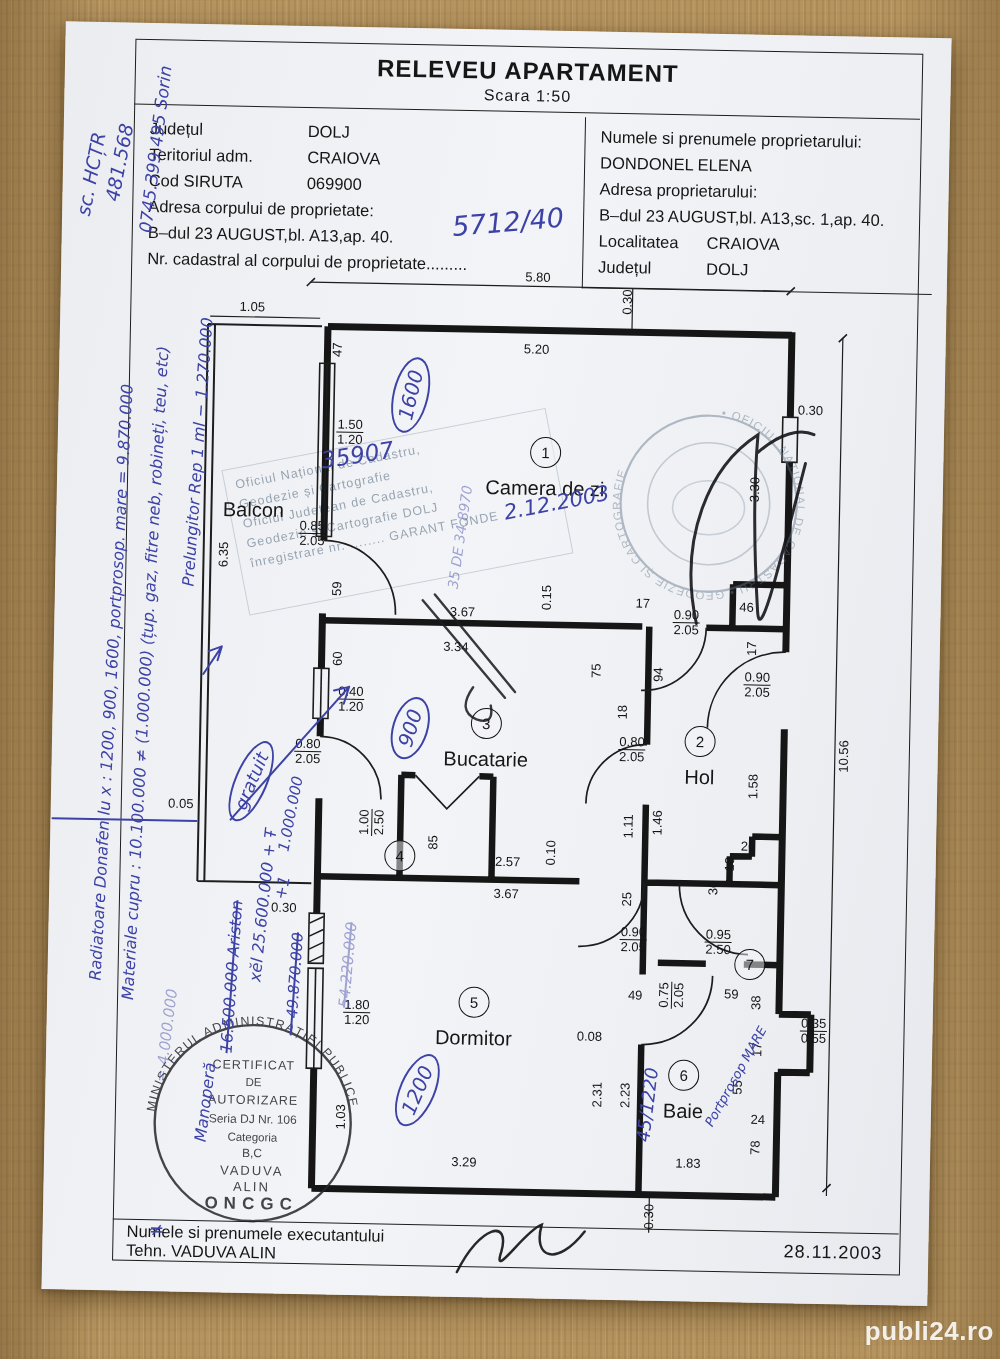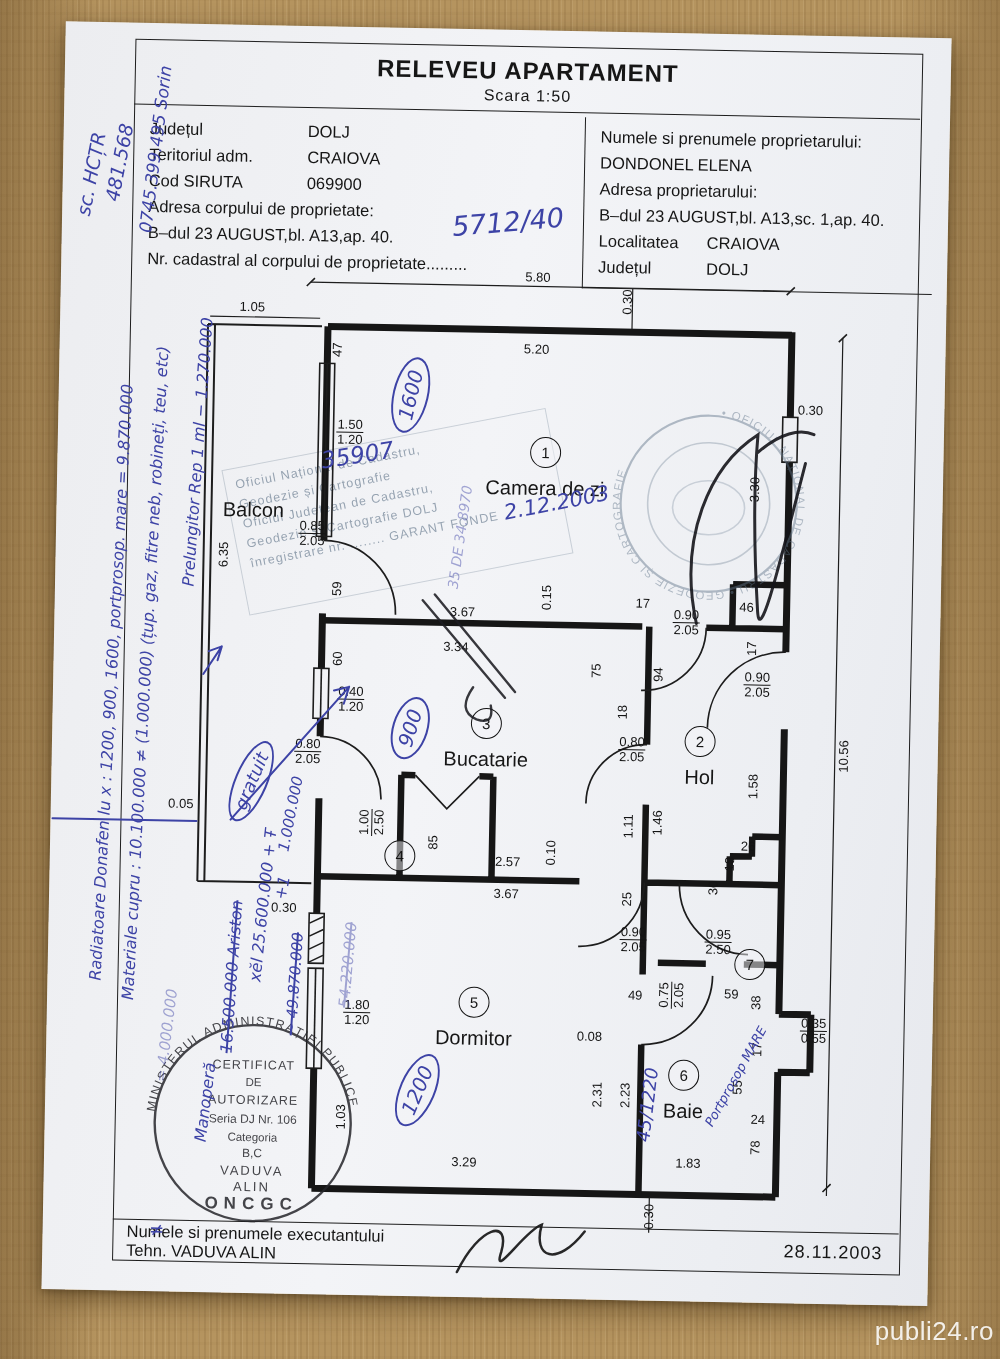--- a/index.html
+++ b/index.html
@@ -47,21 +47,21 @@
   .f-left{position:absolute;left:14px;top:2px;line-height:19px}
   .f-date{position:absolute;right:16px;top:9px;font-size:18px;letter-spacing:1px}
   .rect-stamp{
     position:absolute;left:176px;top:410px;width:330px;height:148px;
     border:1.5px solid rgba(95,115,136,.45);transform:rotate(-12deg);
     color:#5f7388;opacity:.62;font-size:12.5px;line-height:1.6;padding:6px 10px;box-sizing:border-box;
     letter-spacing:1px;
   }
   .overlay{position:absolute;left:0;top:0;pointer-events:none}
   .watermark{
-    position:absolute;right:6px;bottom:12px;font-size:26px;font-weight:400;
+    position:absolute;right:6px;bottom:12px;font-size:26px;font-weight:700;
     color:rgba(255,255,255,.88);letter-spacing:.5px;
     text-shadow:0 0 2px rgba(120,90,40,.3);
   }
 </style>
 </head>
 <body>
 
 <div class="paper">
   <div class="frame"></div>
 

